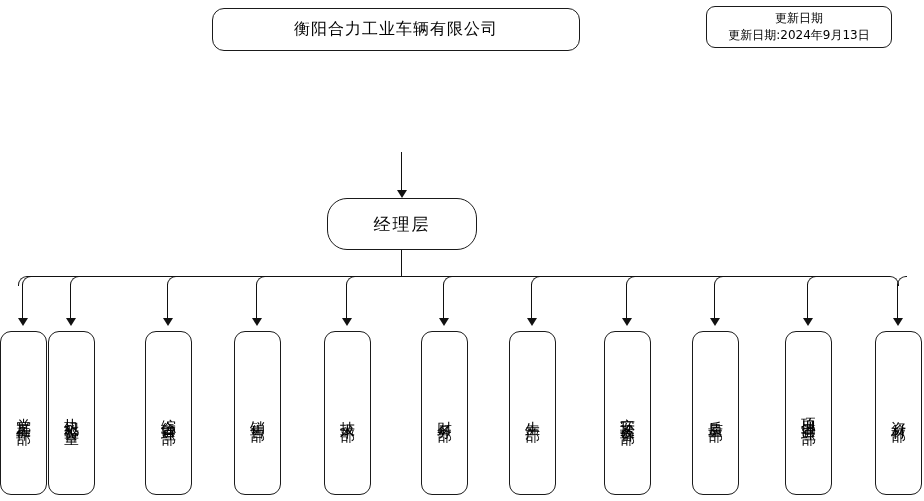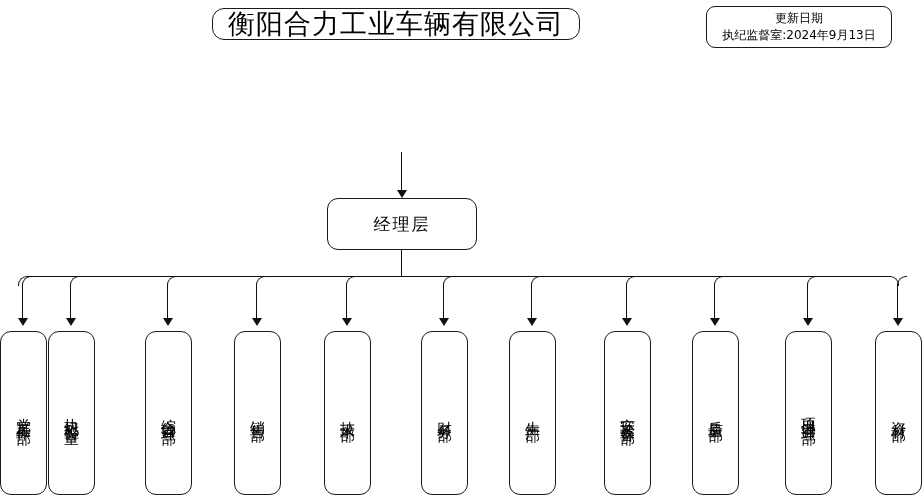--- a/index.html
+++ b/index.html
@@ -27,23 +27,23 @@
     justify-content: center;
     text-align: center;
     color: #000000;
     line-height: 1.18;
   }
 
   .node-title {
     left: 212px;
     top: 8px;
     width: 368px;
-    height: 32px;
+    height: 43px;
     border-radius: 12px;
-    font-size: 27px;
+    font-size: 16px;
     letter-spacing: 1px;
   }
 
   .node-info {
     left: 706px;
     top: 6px;
     width: 186px;
     height: 42px;
     border-radius: 9px;
     font-size: 12px;
@@ -59,21 +59,21 @@
     border-radius: 9px;
     font-size: 17px;
     letter-spacing: 2px;
   }
 
   .node-mgmt {
     left: 327px;
     top: 198px;
     width: 150px;
     height: 52px;
-    border-radius: 11px;
+    border-radius: 20px;
     font-size: 17px;
     letter-spacing: 2px;
   }
 
   
   .node-dept {
     top: 331px;
     height: 164px;
     width: 47px;
     border-radius: 11px;
@@ -131,21 +131,21 @@
 <body>
 
 <div id="canvas">
 
   <div class="node node-title">
     <span>衡阳合力工业车辆有限公司</span>
   </div>
 
   <div class="node node-info">
     <span>更新日期</span>
-    <span>执纪监督室:2024年9月13日</span>
+    <span>更新日期:2024年9月13日</span>
   </div>
 
 
   <div class="line-v" style="left:401px; top:152px; height:38px;"></div>
   <div class="arrow-down" style="left:397px; top:190px;"></div>
 
   <div class="node node-mgmt">
     <span>经理层</span>
   </div>
 

